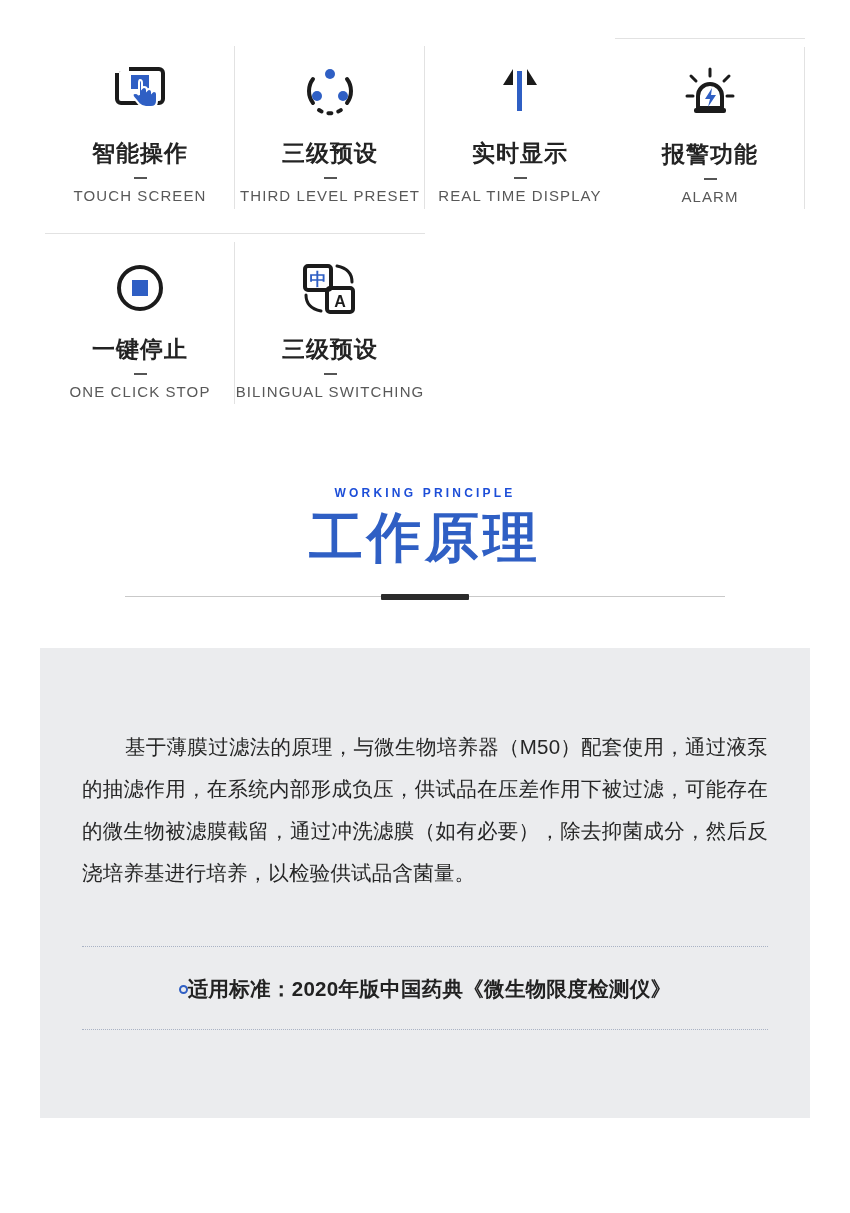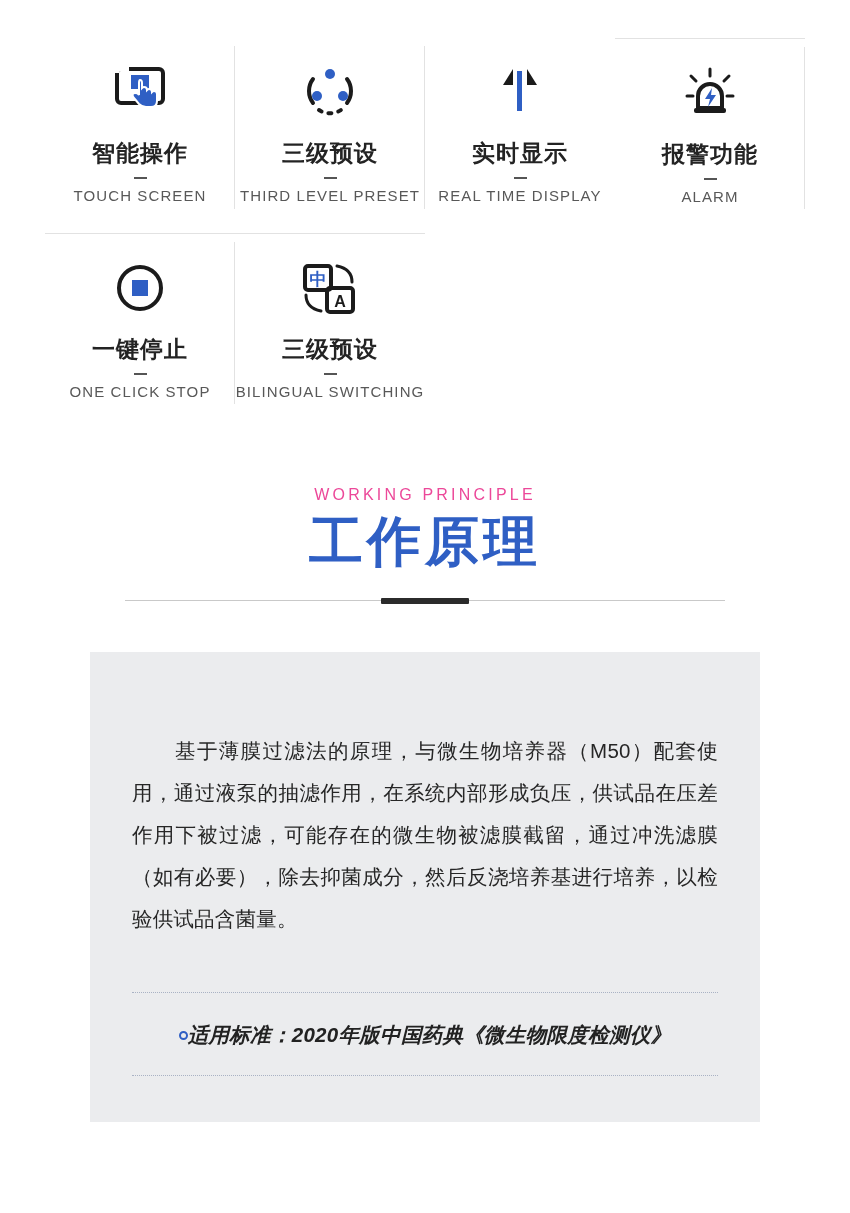--- a/index.html
+++ b/index.html
@@ -77,24 +77,24 @@
     letter-spacing: 1.1px;
     text-transform: uppercase;
   }
 
   
   .section-head {
     margin-top: 58px;
     text-align: center;
   }
   .section-en {
-    font-size: 16px;
+    font-size: 12px;
     letter-spacing: 3.2px;
-    color: #ec4899;
-    font-weight: normal;
+    color: #1d4ed8;
+    font-weight: bold;
   }
   .section-cn {
     font-size: 54px;
     font-weight: bold;
     color: #2f5fc4;
     letter-spacing: 4px;
     line-height: 1.25;
     margin-top: 4px;
   }
   .rule {
@@ -117,21 +117,21 @@
     transform: translateX(-50%);
     top: 0;
     width: 88px;
     height: 6px;
     background: #2b2b2b;
     border-radius: 1px;
   }
 
   
   .card {
-    width: 670px;
+    width: 770px;
     margin: 48px auto 0 auto;
     background: #ebecee;
     box-sizing: border-box;
     padding: 58px 42px 40px 42px;
     min-height: 470px;
   }
   .card-para {
     font-size: 20.5px;
     line-height: 2.05;
     color: #262626;
@@ -142,21 +142,20 @@
   .card-sep {
     border-top: 1px dotted #a9b2c4;
     margin-top: 52px;
   }
   .standard-row {
     display: flex;
     align-items: center;
     justify-content: center;
     gap: 0;
     padding: 28px 0 26px 0;
-    font-style: italic;
   }
   .bullet-circle {
     width: 9px;
     height: 9px;
     border: 2px solid #2f5fc4;
     border-radius: 50%;
     box-sizing: border-box;
     flex: none;
   }
   .standard-text {

